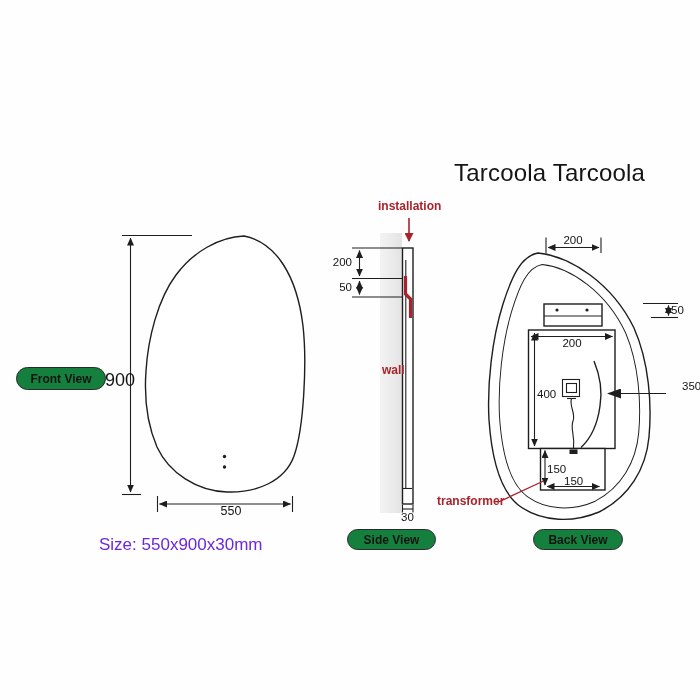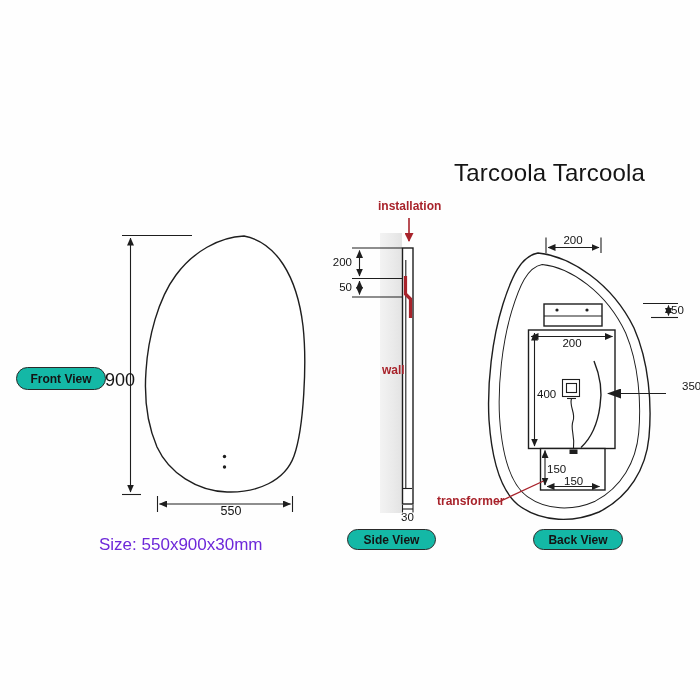--- a/index.html
+++ b/index.html
@@ -10,21 +10,21 @@
   .art{position:absolute;left:0;top:0;width:700px;height:700px;}
   .lbl{position:absolute;white-space:nowrap;line-height:1.1;}
   .title{font-size:24px;font-weight:500;color:#141414;letter-spacing:.2px;}
   .dim{font-size:11.5px;color:#141414;}
   .dim.c{text-align:center;}
   .dim.r{text-align:right;}
   .red{color:#a8232b;font-size:12px;font-weight:700;}
   .size{font-size:17px;color:#6d28d9;}
   .pill{
     position:absolute;display:flex;align-items:center;justify-content:center;
-    border:1.4px solid #2a2a2a;border-radius:12px;background:#14b8a6;
+    border:1.4px solid #2a2a2a;border-radius:12px;background:#15803d;
     font-size:12px;font-weight:700;color:#141414;
   }
   .wallbar{
     position:absolute;left:380px;top:233px;width:22px;height:280px;
     background:linear-gradient(90deg,#f3f3f3 0%,#eaeaea 60%,#e3e3e3 100%);
   }
   svg .ln{stroke:#1e1e1e;stroke-width:1.4;fill:none;}
   svg .thin{stroke:#1e1e1e;stroke-width:1.1;fill:none;}
   svg .fillw{fill:#ffffff;}
   svg .redln{stroke:#a8232b;fill:none;}

